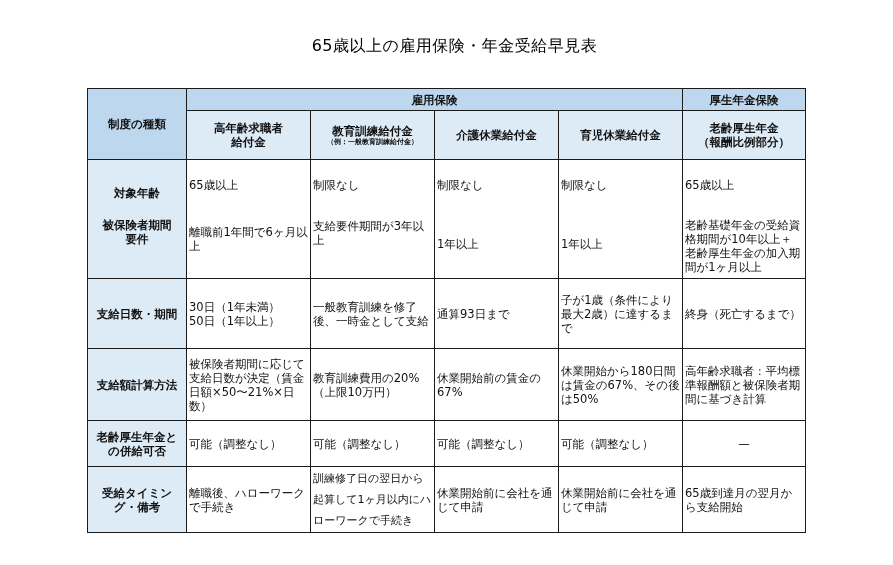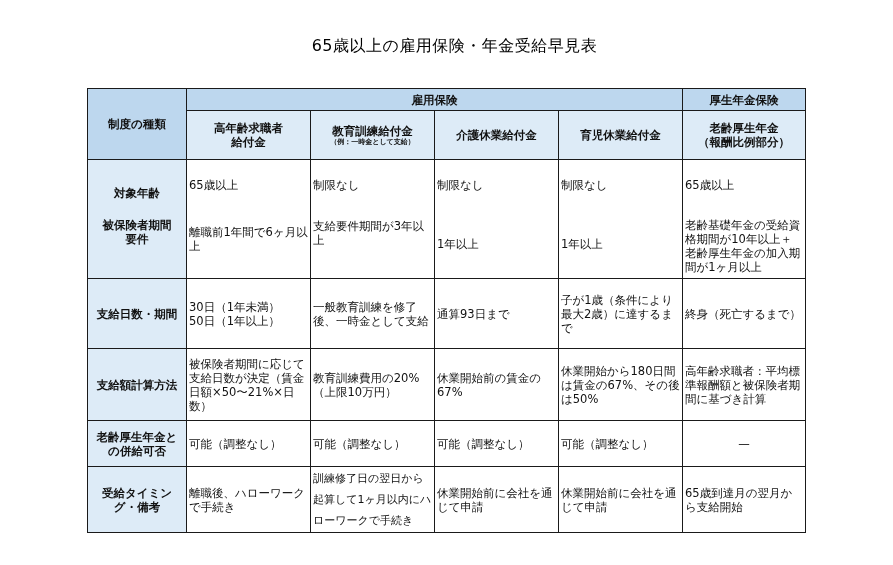--- a/index.html
+++ b/index.html
@@ -54,21 +54,21 @@
     <th class="hdr-dark">厚生年金保険</th>
   </tr>
 
   <tr style="height:49px">
     <th class="hdr-light bold-sm">
       <div>高年齢求職者</div>
       <div>給付金</div>
     </th>
     <th class="hdr-light bold-sm">
       <div>教育訓練給付金</div>
-      <span class="sub">（例：一時金として支給）</span>
+      <span class="sub">（例：一般教育訓練給付金）</span>
     </th>
     <th class="hdr-light bold-sm">
       <div>介護休業給付金</div>
     </th>
     <th class="hdr-light bold-sm">
       <div>育児休業給付金</div>
     </th>
     <th class="hdr-light bold-sm">
       <div>老齢厚生年金</div>
       <div>（報酬比例部分）</div>

